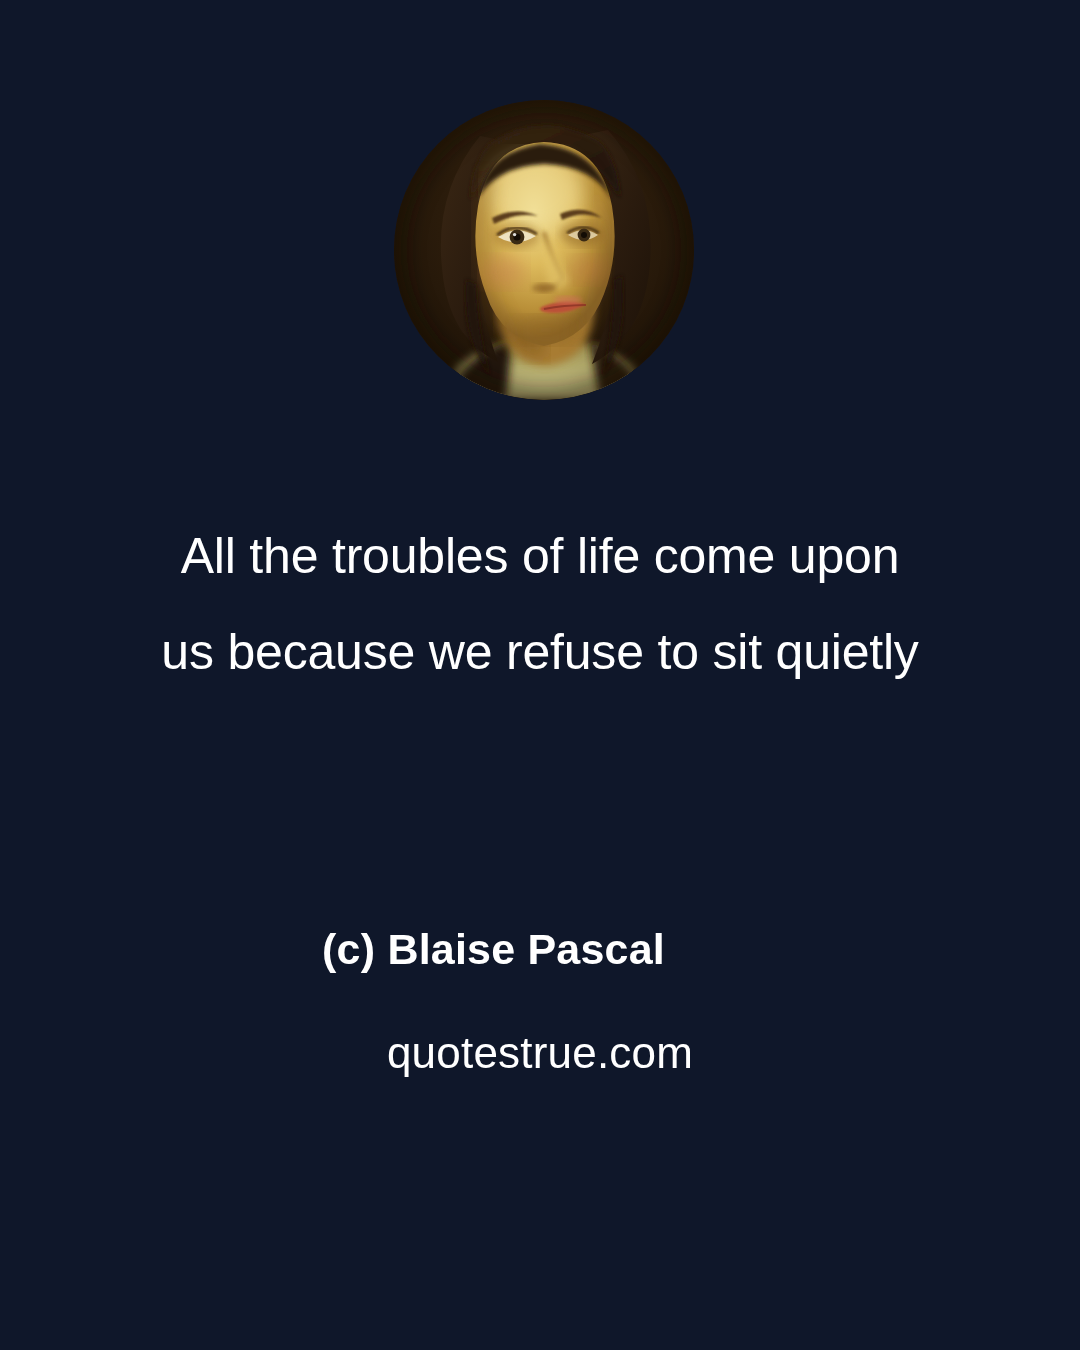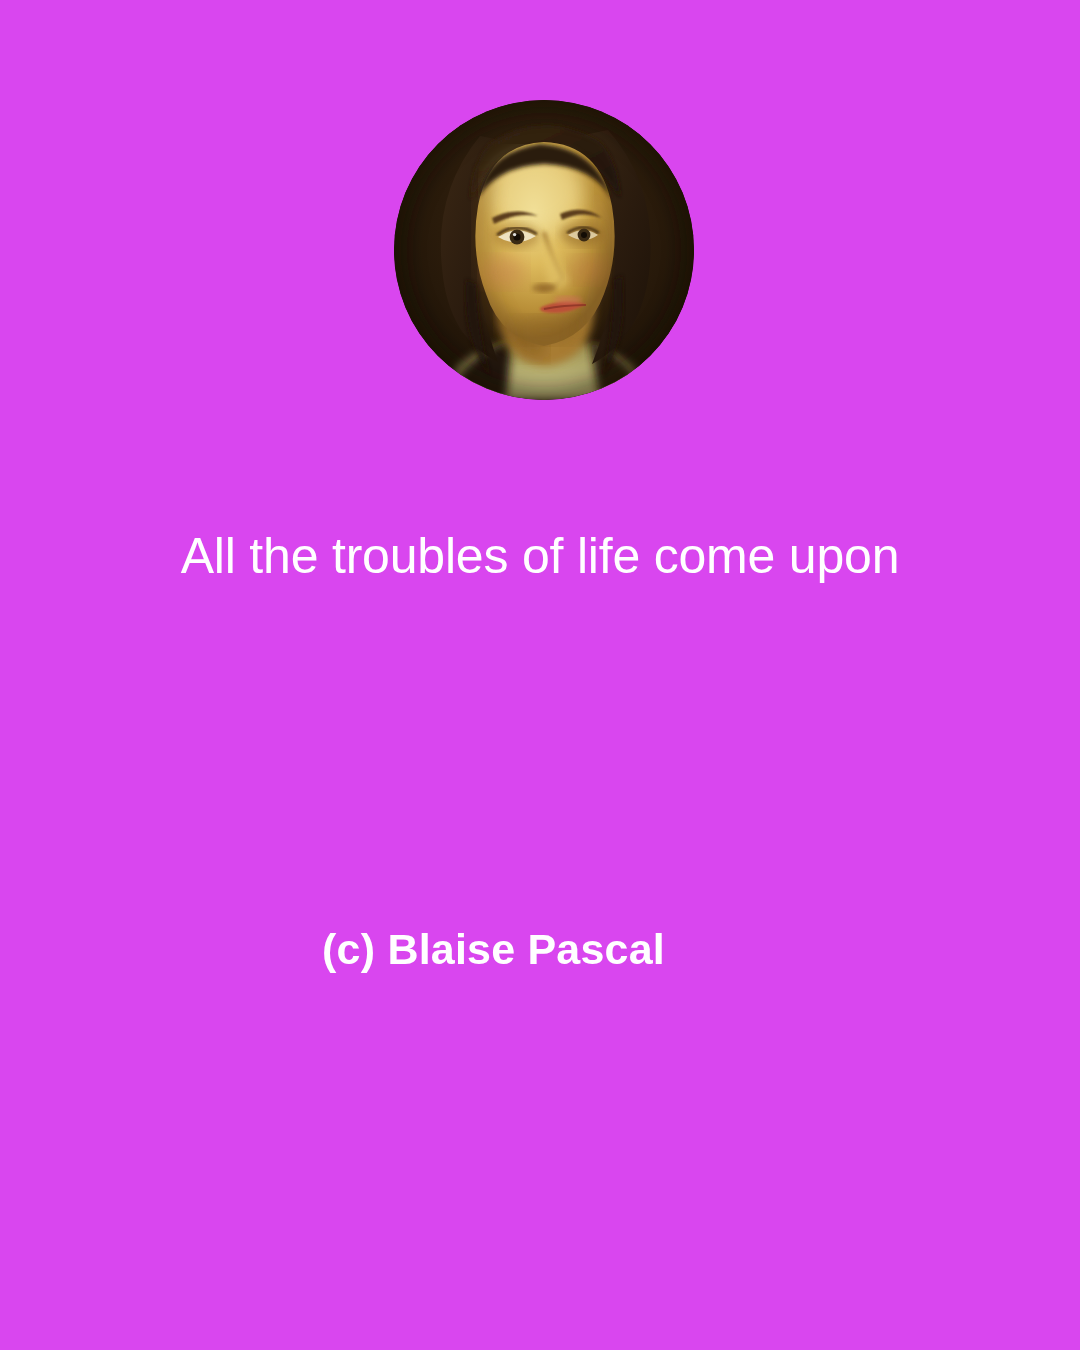--- a/index.html
+++ b/index.html
@@ -86,21 +86,21 @@
     font-size: 44px;
     font-weight: 400;
     line-height: 62px;
     letter-spacing: 0.2px;
     white-space: nowrap;
   }
 </style>
 </head>
 <body style="background: rgb(61, 92, 229);">
 
-<div class="card" style="background: #d946ef;">
+<div class="card" style="background: #0f172a;">
 
   <div class="portrait-wrap">
     <svg class="portrait-svg" viewBox="0 0 300 300" aria-hidden="true">
       <defs>
         <clipPath id="circClip">
           <circle cx="150" cy="150" r="150"></circle>
         </clipPath>
         <radialGradient id="faceLight" cx="42%" cy="34%" r="62%">
           <stop offset="0%" stop-color="#f0dC8e"></stop>
           <stop offset="42%" stop-color="#ddba5c"></stop>
@@ -200,18 +200,20 @@
         <path d="M72 180 Q68 238 96 276 Q84 232 82 184 Z" fill="#241607" opacity="0.9" filter="url(#soft2)"></path>
         <path d="M228 176 Q234 238 208 278 Q220 232 220 180 Z" fill="#241607" opacity="0.9" filter="url(#soft2)"></path>
 
         <circle cx="150" cy="150" r="150" fill="none" stroke="#140c04" stroke-width="26" opacity="0.5" filter="url(#soft8)"></circle>
       </g>
     </svg>
   </div>
 
   <div class="quote-block">
     <span class="quote-line">All the troubles of life come upon</span>
+    <span class="quote-line">us because we refuse to sit quietly</span>
   </div>
 
   <div class="author">(c) Blaise Pascal</div>
 
+  <div class="website">quotestrue.com</div>
 
 </div>
 
 </body></html>

